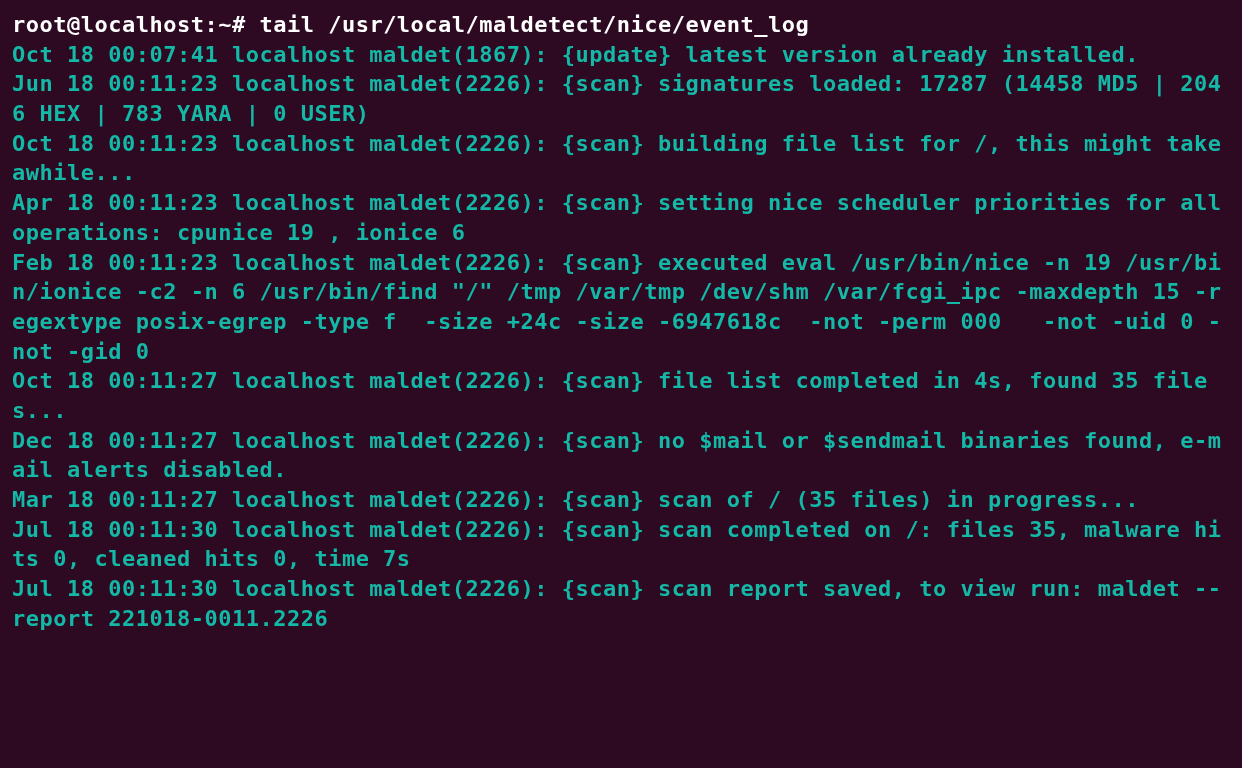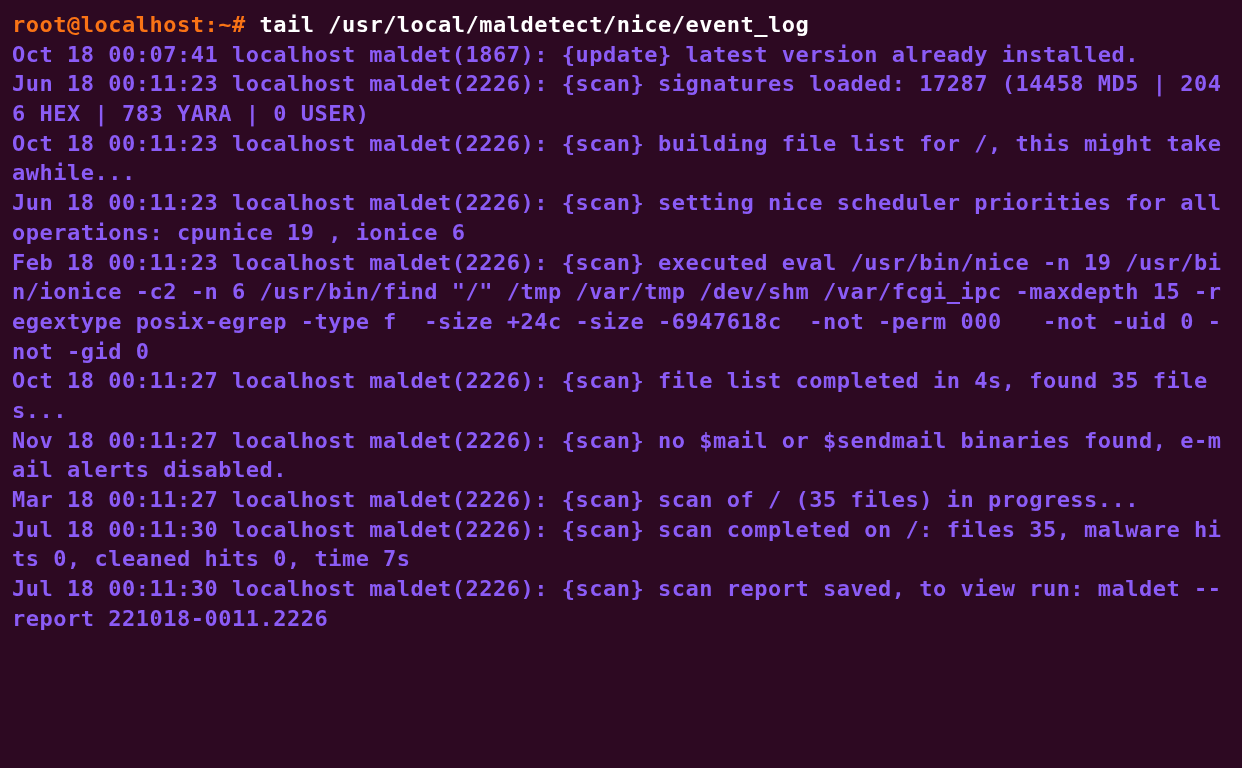--- a/index.html
+++ b/index.html
@@ -13,32 +13,32 @@
       letter-spacing: 0.5px;
       width: 1242px;
       box-sizing: border-box;
       font-weight: bold;
     }
     .terminal {
       white-space: pre-wrap;
       word-break: break-all;
     }
     .prompt {
-      color: #f97316;
+      color: #ffffff;
     }
     .line {
-      color: #8b5cf6;
+      color: #14b8a6;
     }
   </style>
 </head>
 <body>
 
 <div class="terminal"><span class="prompt">root@localhost:~# </span><span>tail /usr/local/maldetect/nice/event_log</span>
 <span class="line">Oct 18 00:07:41 localhost maldet(1867): {update} latest version already installed.</span>
 <span class="line">Jun 18 00:11:23 localhost maldet(2226): {scan} signatures loaded: 17287 (14458 MD5 | 2046 HEX | 783 YARA | 0 USER)</span>
 <span class="line">Oct 18 00:11:23 localhost maldet(2226): {scan} building file list for /, this might take awhile...</span>
-<span class="line">Jun 18 00:11:23 localhost maldet(2226): {scan} setting nice scheduler priorities for all operations: cpunice 19 , ionice 6</span>
+<span class="line">Apr 18 00:11:23 localhost maldet(2226): {scan} setting nice scheduler priorities for all operations: cpunice 19 , ionice 6</span>
 <span class="line">Feb 18 00:11:23 localhost maldet(2226): {scan} executed eval /usr/bin/nice -n 19 /usr/bin/ionice -c2 -n 6 /usr/bin/find "/" /tmp /var/tmp /dev/shm /var/fcgi_ipc -maxdepth 15 -regextype posix-egrep -type f  -size +24c -size -6947618c  -not -perm 000   -not -uid 0 -not -gid 0</span>
 <span class="line">Oct 18 00:11:27 localhost maldet(2226): {scan} file list completed in 4s, found 35 files...</span>
-<span class="line">Nov 18 00:11:27 localhost maldet(2226): {scan} no $mail or $sendmail binaries found, e-mail alerts disabled.</span>
+<span class="line">Dec 18 00:11:27 localhost maldet(2226): {scan} no $mail or $sendmail binaries found, e-mail alerts disabled.</span>
 <span class="line">Mar 18 00:11:27 localhost maldet(2226): {scan} scan of / (35 files) in progress...</span>
 <span class="line">Jul 18 00:11:30 localhost maldet(2226): {scan} scan completed on /: files 35, malware hits 0, cleaned hits 0, time 7s</span>
 <span class="line">Jul 18 00:11:30 localhost maldet(2226): {scan} scan report saved, to view run: maldet --report 221018-0011.2226</span></div>
 
 </body></html>

